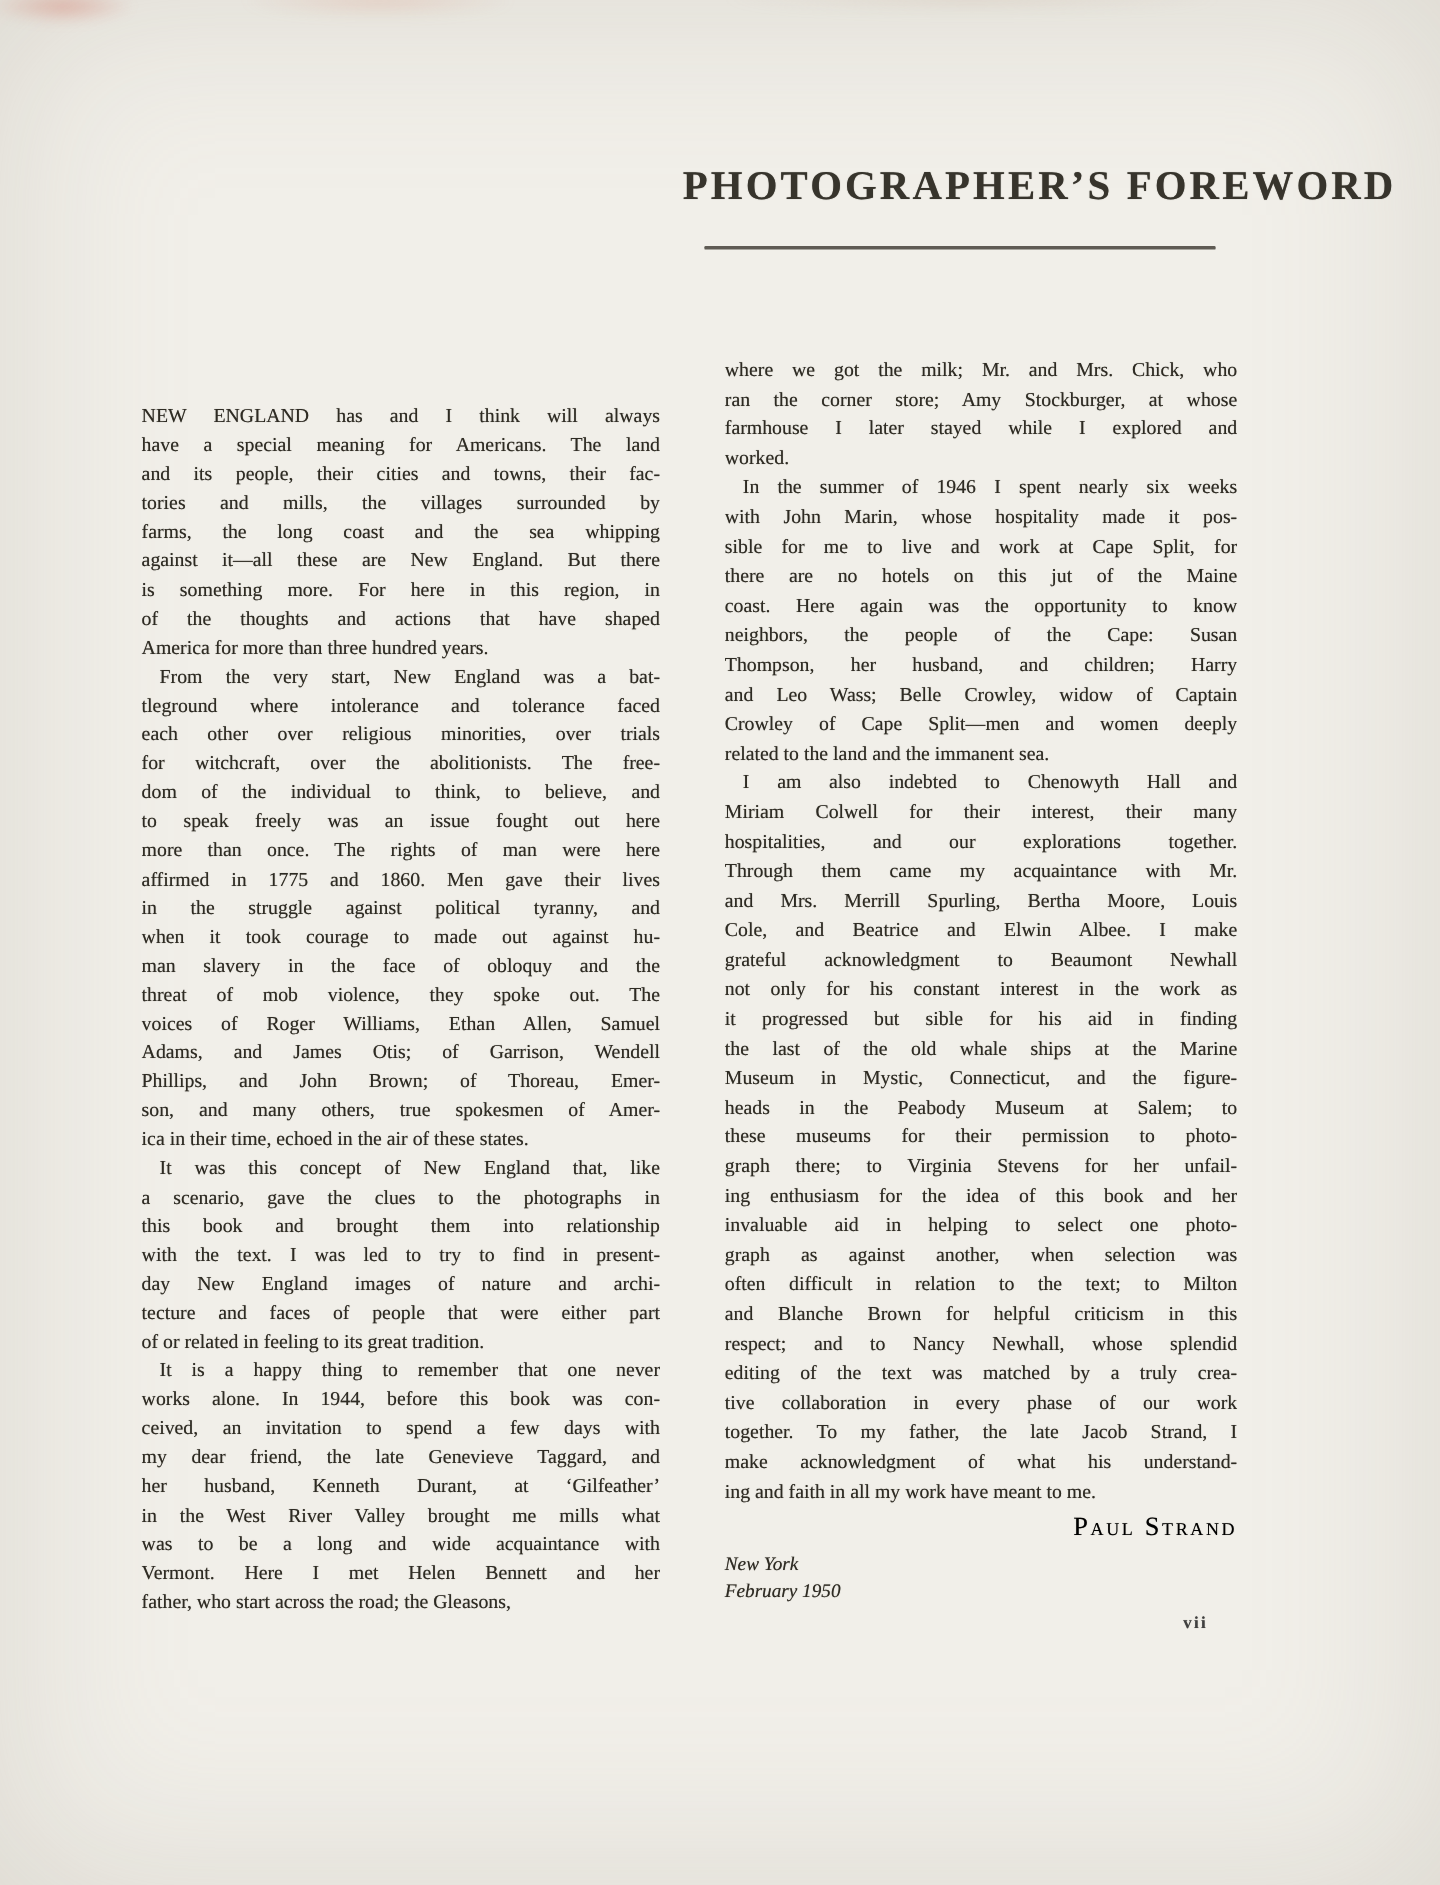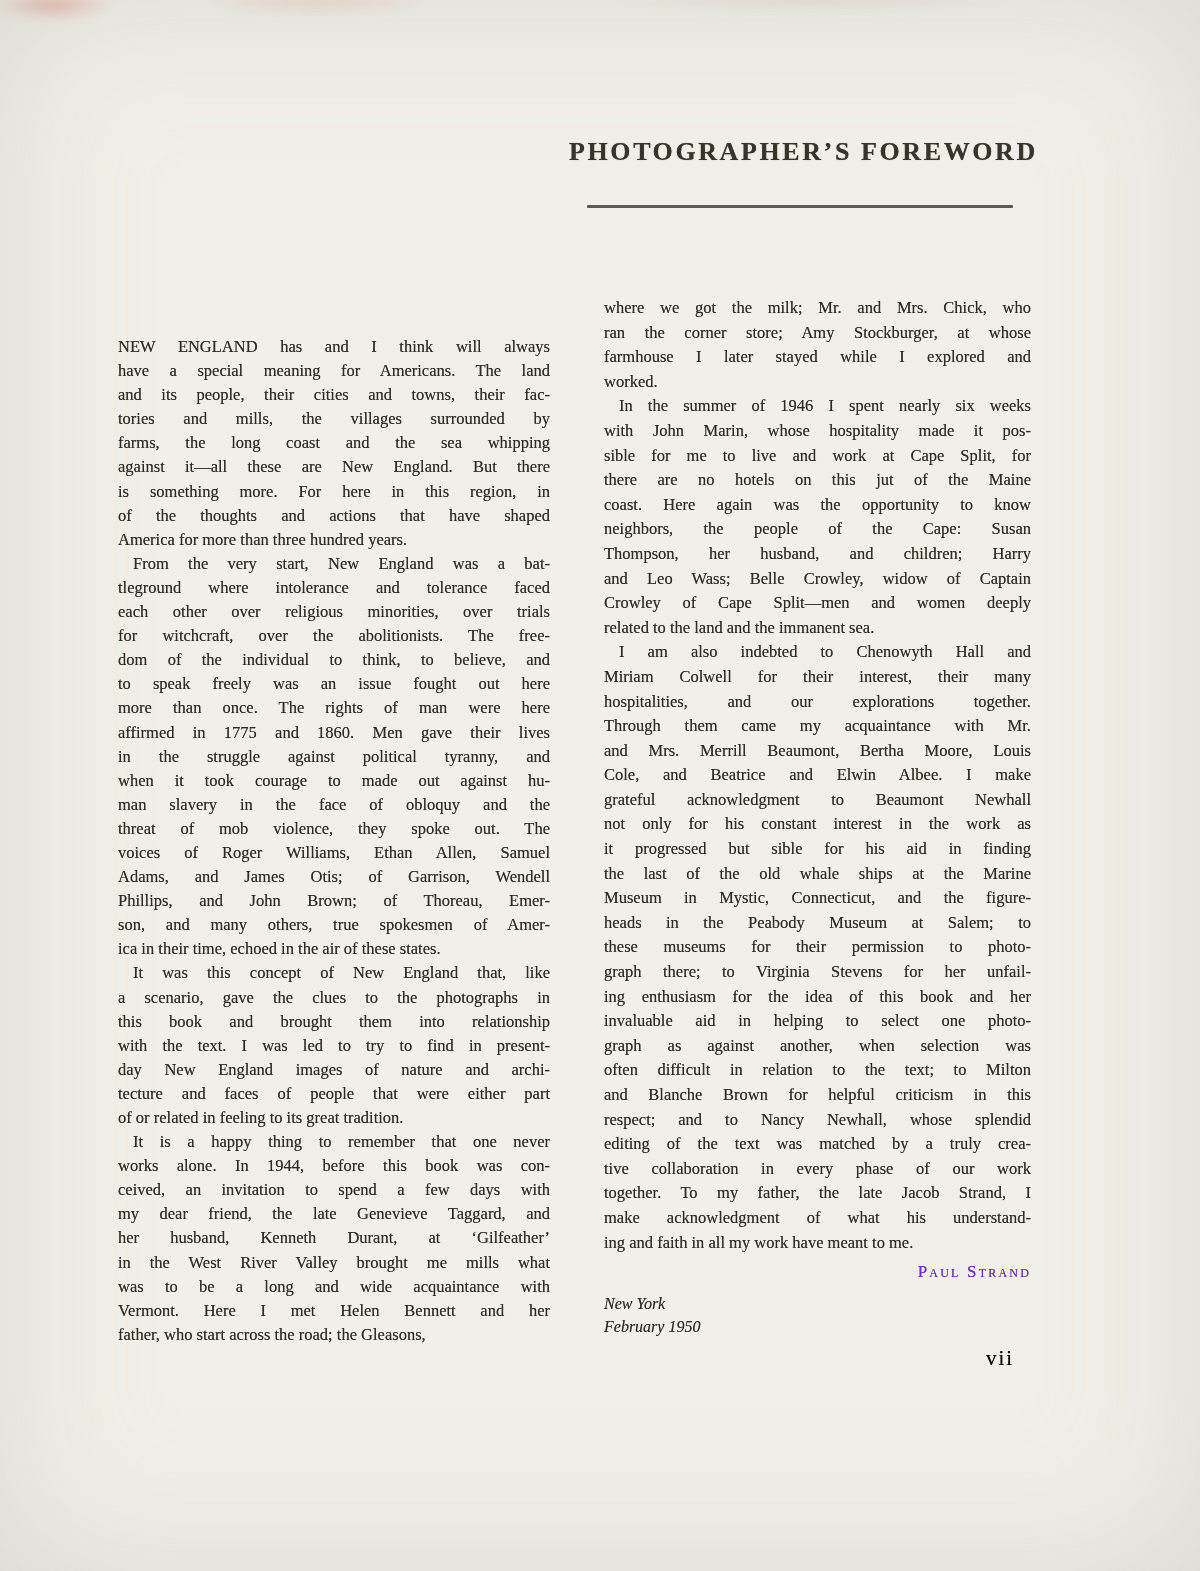--- a/index.html
+++ b/index.html
@@ -35,21 +35,21 @@
   }
   .smudge-3 {
     left: 600px; top: -16px; width: 420px; height: 28px;
     background: radial-gradient(closest-side, rgba(200,180,160,0.25), rgba(200,180,160,0));
   }
   .page-title {
     position: absolute;
     left: 569px;
     top: 137px;
     margin: 0;
-    font-size: 26px;
+    font-size: 34px;
     font-weight: 700;
     letter-spacing: 2.6px;
     white-space: nowrap;
     color: #37342c;
     text-shadow: 0 0 0.7px rgba(55,52,44,0.65);
   }
   .title-rule {
     position: absolute;
     left: 587px;
     top: 205px;
@@ -73,37 +73,37 @@
     overflow: hidden;
     white-space: normal;
   }
   .line-last { text-align-last: left; }
   .line-indent { text-indent: 15px; }
   .signature {
     margin-top: 5px;
     text-align: right;
     font-variant: small-caps;
     letter-spacing: 2.2px;
-    font-size: 17px;
-    color: #6d28d9;
+    font-size: 22px;
+    color: #000000;
   }
   .dateline {
     margin-top: 7px;
     font-style: italic;
     font-size: 16px;
     line-height: 23.5px;
   }
   .folio {
     position: absolute;
     left: 986px;
     top: 1346px;
-    font-size: 21px;
-    font-weight: 400;
+    font-size: 14px;
+    font-weight: 700;
     letter-spacing: 2px;
-    color: #000000;
+    color: #404040;
     text-shadow: 0 0 0.6px rgba(46,43,35,0.6);
   }
 </style>
 </head>
 <body>
 
 <div class="page">
   <div class="smudge smudge-1"></div>
   <div class="smudge smudge-2"></div>
   <div class="smudge smudge-3"></div>
@@ -184,21 +184,21 @@
           <div class="line">Thompson, her husband, and children; Harry</div>
           <div class="line">and Leo Wass; Belle Crowley, widow of Captain</div>
           <div class="line">Crowley of Cape Split—men and women deeply</div>
           <div class="line line-last">related to the land and the immanent sea.</div>
         </div>
         <div class="para">
           <div class="line line-indent">I am also indebted to Chenowyth Hall and</div>
           <div class="line">Miriam Colwell for their interest, their many</div>
           <div class="line">hospitalities, and our explorations together.</div>
           <div class="line">Through them came my acquaintance with Mr.</div>
-          <div class="line">and Mrs. Merrill Beaumont, Bertha Moore, Louis</div>
+          <div class="line">and Mrs. Merrill Spurling, Bertha Moore, Louis</div>
           <div class="line">Cole, and Beatrice and Elwin Albee. I make</div>
           <div class="line">grateful acknowledgment to Beaumont Newhall</div>
           <div class="line">not only for his constant interest in the work as</div>
           <div class="line">it progressed but sible for his aid in finding</div>
           <div class="line">the last of the old whale ships at the Marine</div>
           <div class="line">Museum in Mystic, Connecticut, and the figure-</div>
           <div class="line">heads in the Peabody Museum at Salem; to</div>
           <div class="line">these museums for their permission to photo-</div>
           <div class="line">graph there; to Virginia Stevens for her unfail-</div>
           <div class="line">ing enthusiasm for the idea of this book and her</div>

